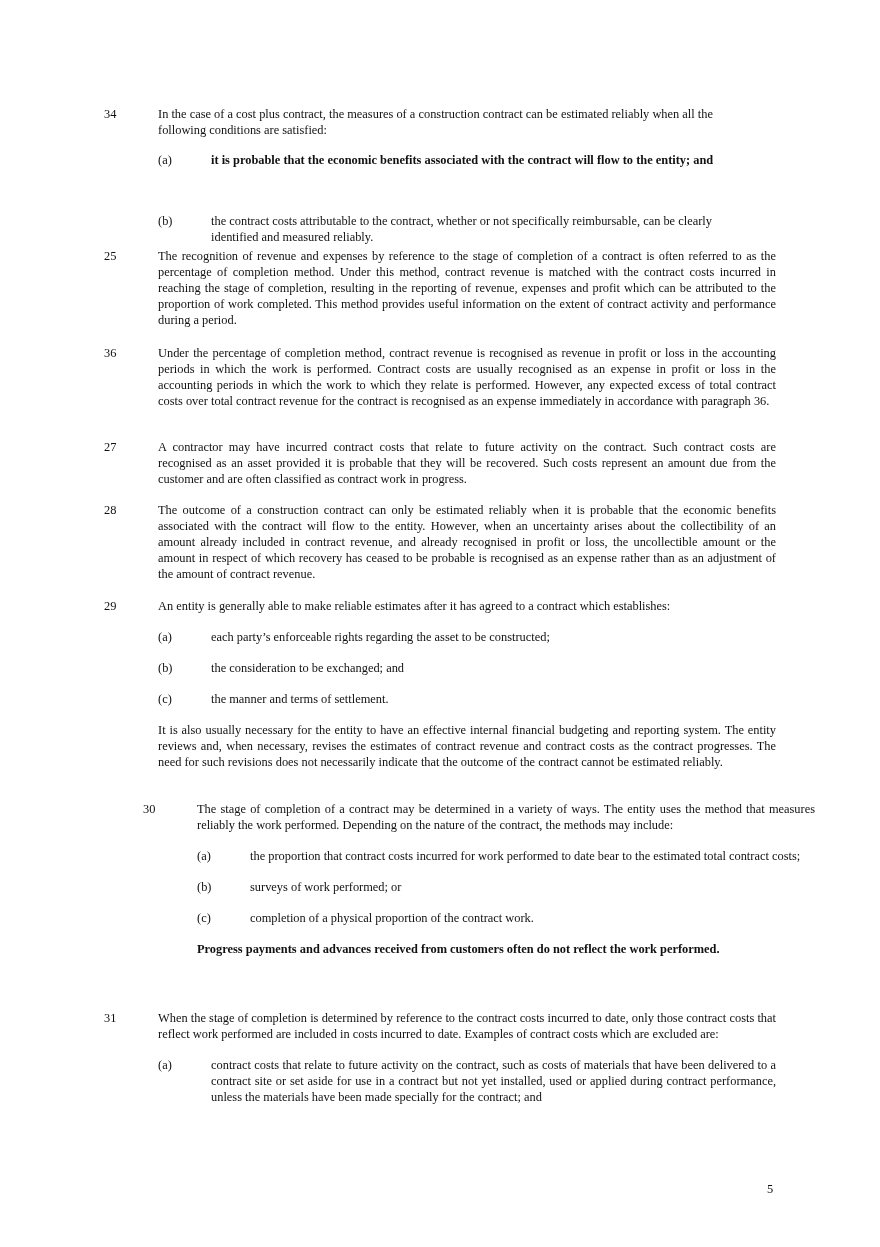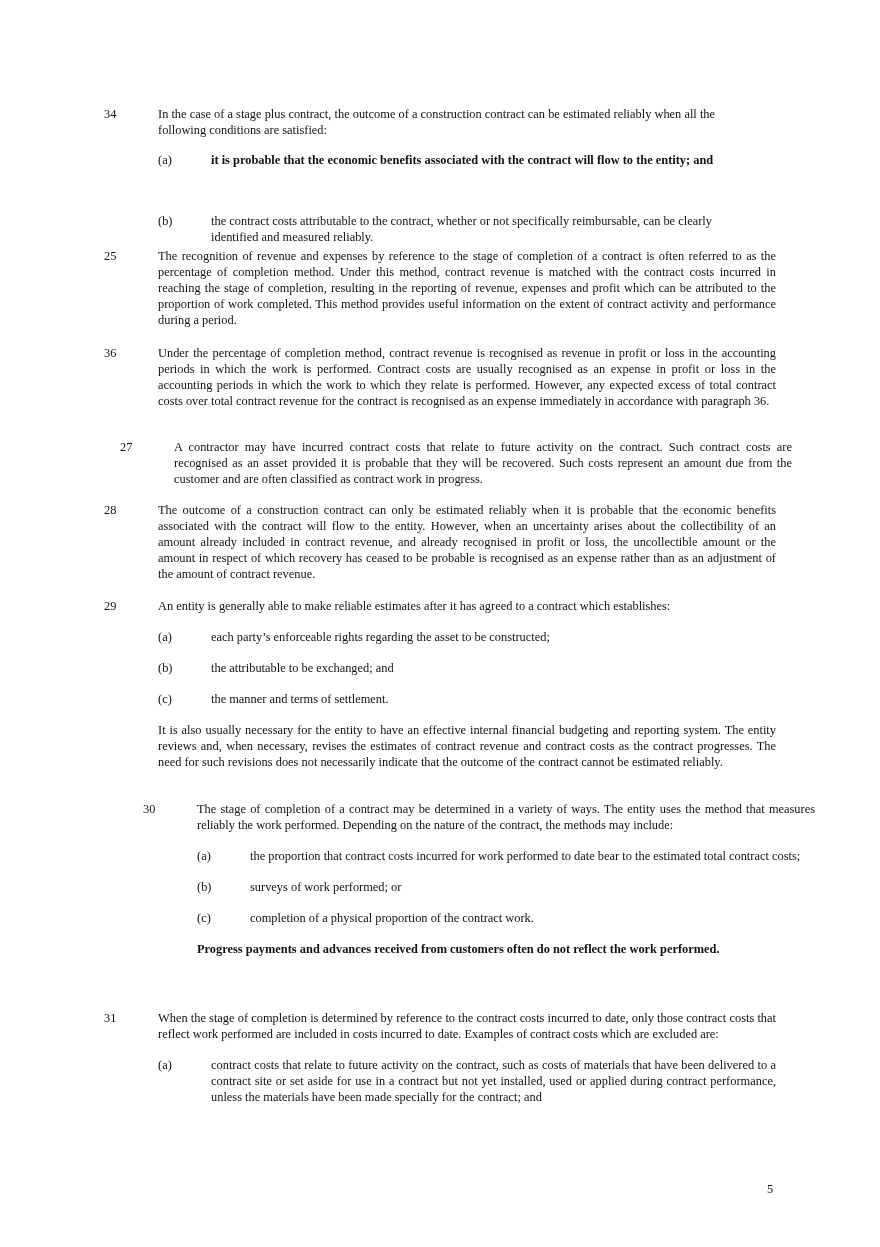--- a/index.html
+++ b/index.html
@@ -18,61 +18,61 @@
     .item-text.ragged { text-align: left; }
     .page-number { position: absolute; left: 767px; top: 1181px; }
   </style>
 </head>
 <body>
 
 <div class="page">
 
   <div class="para" style="top:106px;">
     <span class="num">34</span>
-    <div class="body-text" style="width:590px;text-align:left;">In the case of a stage plus contract, the outcome of a construction contract can be estimated reliably when all the following conditions are satisfied:</div>
+    <div class="body-text" style="width:590px;text-align:left;">In the case of a cost plus contract, the measures of a construction contract can be estimated reliably when all the following conditions are satisfied:</div>
     <div class="item" style="margin-top:14px;">
       <span class="item-label">(a)</span>
       <div class="item-text ragged" style="width:515px;font-weight:bold;">it is probable that the economic benefits associated with the contract will flow to the entity; and</div>
     </div>
     <div class="item" style="margin-top:14px;">
       <span class="item-label">(b)</span>
       <div class="item-text ragged" style="width:528px;margin-top:45px;">the contract costs attributable to the contract, whether or not specifically reimbursable, can be clearly identified and measured reliably.</div>
     </div>
   </div>
 
   <div class="para" style="top:248px;">
     <span class="num">25</span>
     <div class="body-text">The recognition of revenue and expenses by reference to the stage of completion of a contract is often referred to as the percentage of completion method. Under this method, contract revenue is matched with the contract costs incurred in reaching the stage of completion, resulting in the reporting of revenue, expenses and profit which can be attributed to the proportion of work completed. This method provides useful information on the extent of contract activity and performance during a period.</div>
   </div>
 
   <div class="para" style="top:345px;">
     <span class="num">36</span>
     <div class="body-text">Under the percentage of completion method, contract revenue is recognised as revenue in profit or loss in the accounting periods in which the work is performed. Contract costs are usually recognised as an expense in profit or loss in the accounting periods in which the work to which they relate is performed. However, any expected excess of total contract costs over total contract revenue for the contract is recognised as an expense immediately in accordance with paragraph 36.</div>
   </div>
 
-  <div class="para" style="top:439px;margin-left:16px;">
+  <div class="para" style="top:439px;">
     <span class="num">27</span>
     <div class="body-text">A contractor may have incurred contract costs that relate to future activity on the contract. Such contract costs are recognised as an asset provided it is probable that they will be recovered. Such costs represent an amount due from the customer and are often classified as contract work in progress.</div>
   </div>
 
   <div class="para" style="top:502px;">
     <span class="num">28</span>
     <div class="body-text">The outcome of a construction contract can only be estimated reliably when it is probable that the economic benefits associated with the contract will flow to the entity. However, when an uncertainty arises about the collectibility of an amount already included in contract revenue, and already recognised in profit or loss, the uncollectible amount or the amount in respect of which recovery has ceased to be probable is recognised as an expense rather than as an adjustment of the amount of contract revenue.</div>
   </div>
 
   <div class="para" style="top:598px;">
     <span class="num">29</span>
     <div class="body-text" style="text-align:left;">An entity is generally able to make reliable estimates after it has agreed to a contract which establishes:</div>
     <div class="item" style="margin-top:15px;">
       <span class="item-label">(a)</span>
       <div class="item-text ragged">each party’s enforceable rights regarding the asset to be constructed;</div>
     </div>
     <div class="item" style="margin-top:15px;">
       <span class="item-label">(b)</span>
-      <div class="item-text ragged">the attributable to be exchanged; and</div>
+      <div class="item-text ragged">the consideration to be exchanged; and</div>
     </div>
     <div class="item" style="margin-top:15px;">
       <span class="item-label">(c)</span>
       <div class="item-text ragged">the manner and terms of settlement.</div>
     </div>
     <div class="body-text" style="margin-top:15px;">It is also usually necessary for the entity to have an effective internal financial budgeting and reporting system. The entity reviews and, when necessary, revises the estimates of contract revenue and contract costs as the contract progresses. The need for such revisions does not necessarily indicate that the outcome of the contract cannot be estimated reliably.</div>
   </div>
 
   <div class="para" style="top:801px;margin-left:39px;">
     <span class="num">30</span>

